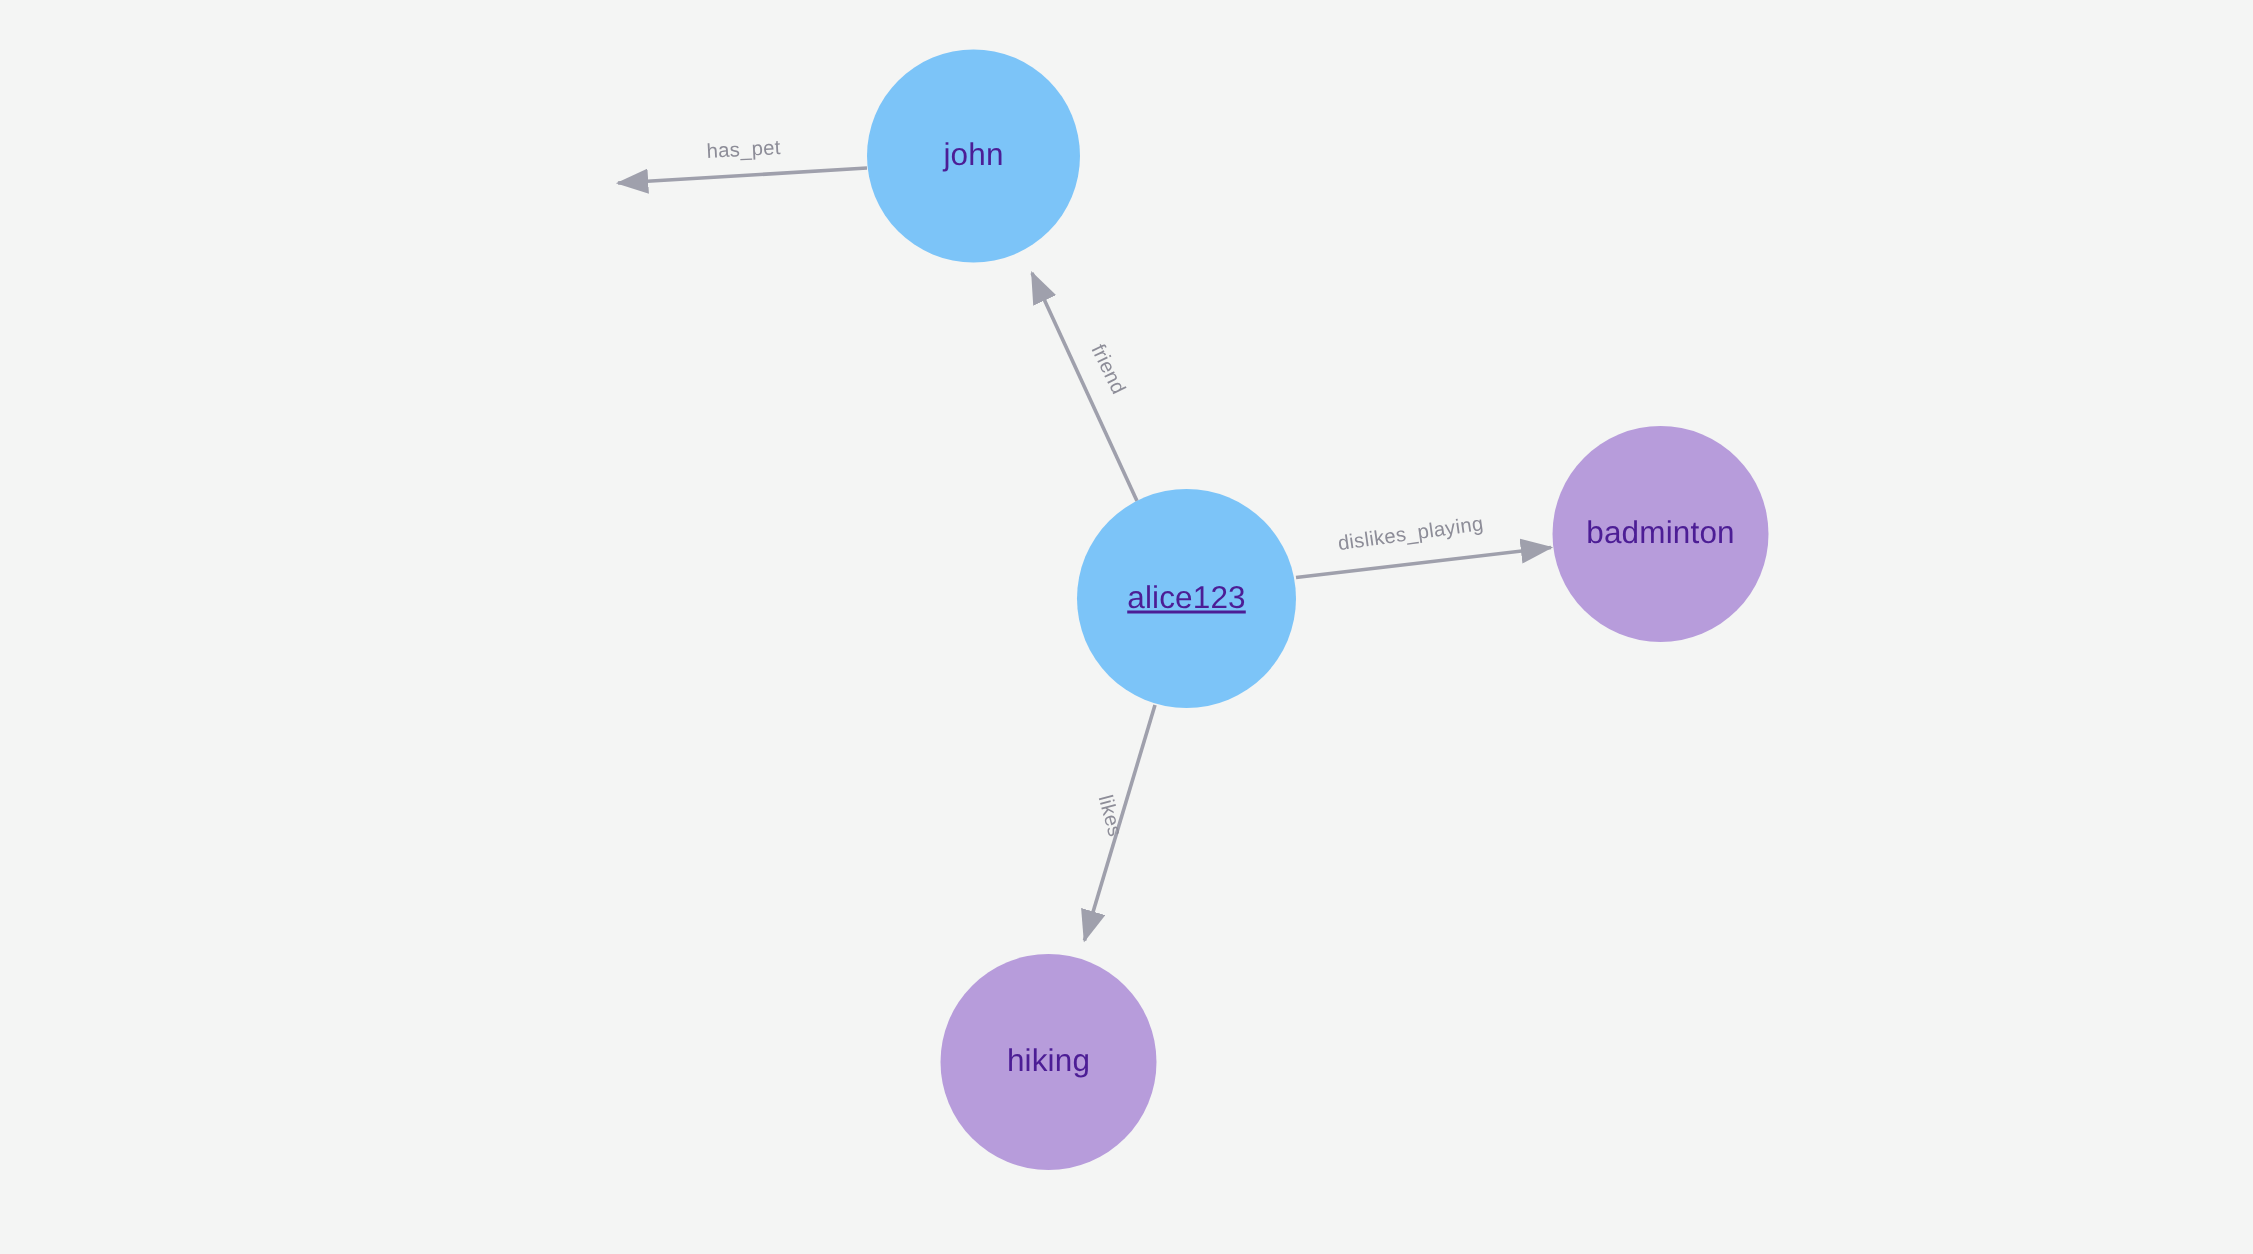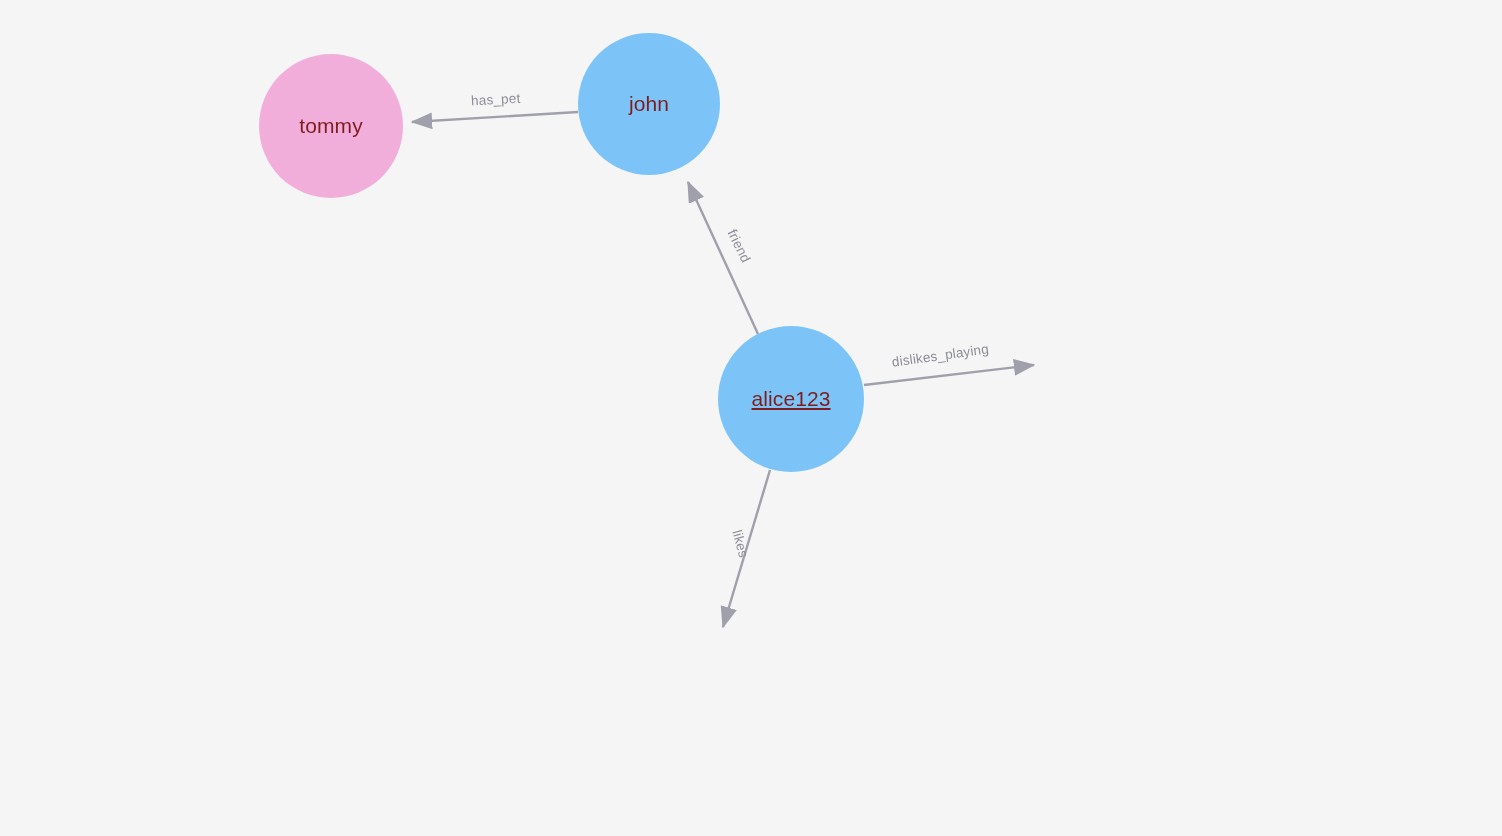--- a/index.html
+++ b/index.html
@@ -26,21 +26,21 @@
     height: 836px;
   }
   .graph-node {
     position: absolute;
     border-radius: 50%;
     display: flex;
     align-items: center;
     justify-content: center;
     text-align: center;
     box-sizing: border-box;
-    color: #7f1d1d;
+    color: #4c1d95;
     font-family: "Liberation Sans", sans-serif;
     font-size: 21px;
     line-height: 26px;
     letter-spacing: 0.1px;
     cursor: pointer;
     user-select: none;
   }
   .graph-node .node-label {
     display: block;
     width: 104px;
@@ -86,27 +86,30 @@
       <line class="edge-line" x1="864" y1="385" x2="1034" y2="365" marker-end="url(#arrowhead)"></line>
       <text class="edge-label" x="941" y="360" text-anchor="middle" transform="rotate(-8 941 360)">dislikes_playing</text>
     </g>
 
     <g>
       <line class="edge-line" x1="770" y1="470" x2="723" y2="627" marker-end="url(#arrowhead)"></line>
       <text class="edge-label" x="736" y="545" text-anchor="middle" transform="rotate(75 736 545)">likes</text>
     </g>
   </svg>
 
-  <div class="graph-node" style="left: 259px; top: 54px; width: 144px; height: 144px; background: rgb(242, 174, 219);">
-    <span class="node-label">tommy</span>
-  </div>
 
   <div class="graph-node" style="left: 578px; top: 33px; width: 142px; height: 142px; background: rgb(124, 196, 248);">
     <span class="node-label">john</span>
   </div>
 
   <div class="graph-node" style="left: 718px; top: 326px; width: 146px; height: 146px; background: rgb(124, 196, 248); text-decoration: underline;">
     <span class="node-label">alice123</span>
   </div>
 
+  <div class="graph-node" style="left: 1035px; top: 284px; width: 144px; height: 144px; background: rgb(183, 156, 219);">
+    <span class="node-label">badminton</span>
+  </div>
 
+  <div class="graph-node" style="left: 627px; top: 636px; width: 144px; height: 144px; background: rgb(183, 156, 219);">
+    <span class="node-label">hiking</span>
+  </div>
 
 </div>
 
 </body></html>

